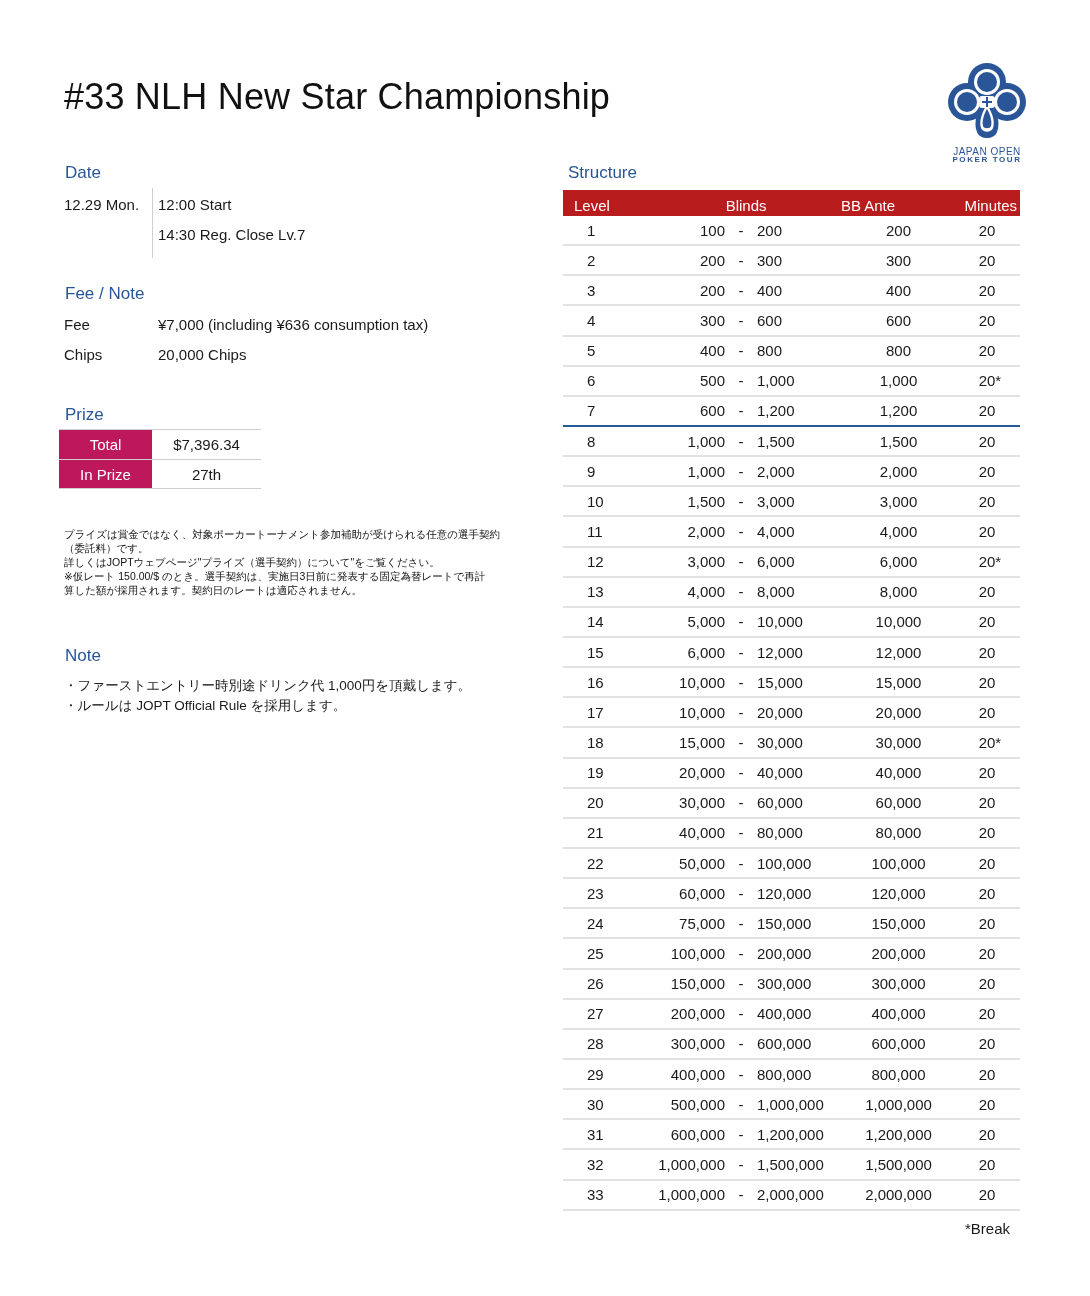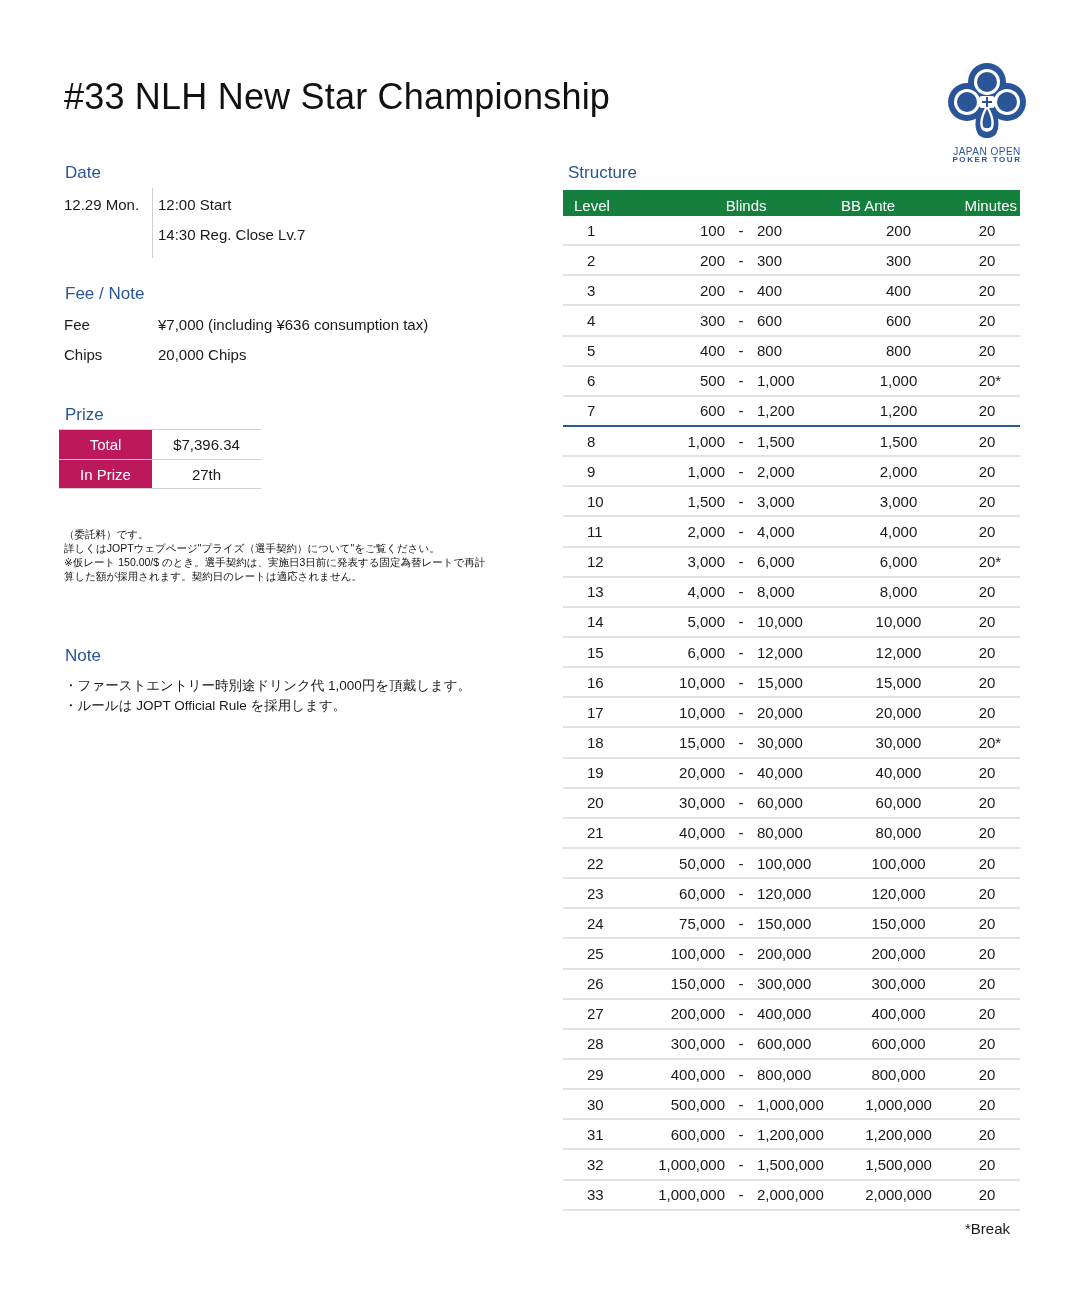--- a/index.html
+++ b/index.html
@@ -27,21 +27,21 @@
   .prize-row { display: flex; height: 30px; border-top: 1px solid #cfcfcf; }
   .prize-row:last-child { border-bottom: 1px solid #cfcfcf; }
   .prize-key { width: 93px; background: #be185d; color: #fff; font-size: 15px; display: flex; align-items: center; justify-content: center; }
   .prize-val { flex: 1; font-size: 15px; display: flex; align-items: center; justify-content: center; }
 
   .disclaimer { position: absolute; left: 64px; top: 527px; width: 470px; font-size: 10.5px; line-height: 14px; color: #111; }
 
   .note-lines { position: absolute; left: 64px; top: 676px; font-size: 13.5px; line-height: 20px; }
 
   .structure { position: absolute; left: 563px; top: 190px; width: 457px; }
-  .s-head { display: flex; height: 26px; background: #15803d; color: #fff; font-size: 15px; align-items: flex-end; padding-bottom: 2px; }
+  .s-head { display: flex; height: 26px; background: #b91c1c; color: #fff; font-size: 15px; align-items: flex-end; padding-bottom: 2px; }
   .s-row { display: flex; height: 30.15px; align-items: center; font-size: 15px; border-bottom: 2px solid #e2e2e2; }
   .s-row.reg-close { border-bottom: 2px solid #275a99; }
   .c-level { width: 60px; padding-left: 24px; }
   .s-head .c-level { padding-left: 11px; }
   .c-sb { width: 102px; text-align: right; }
   .c-dash { width: 32px; text-align: center; }
   .c-bb { width: 86px; text-align: left; }
   .s-head .c-blinds { width: 220px; text-align: center; padding-left: 30px; }
   .c-ante { width: 110px; text-align: center; }
   .s-head .c-ante { width: 110px; text-align: center; margin-left: -26px; padding-left: 0; }
@@ -109,20 +109,21 @@
     <div class="prize-key">Total</div>
     <div class="prize-val">$7,396.34</div>
   </div>
   <div class="prize-row">
     <div class="prize-key">In Prize</div>
     <div class="prize-val">27th</div>
   </div>
 </div>
 
 <div class="disclaimer">
+  <div>プライズは賞金ではなく、対象ポーカートーナメント参加補助が受けられる任意の選手契約</div>
   <div>（委託料）です。</div>
   <div>詳しくはJOPTウェブページ"プライズ（選手契約）について"をご覧ください。</div>
   <div>※仮レート 150.00/$ のとき。選手契約は、実施日3日前に発表する固定為替レートで再計</div>
   <div>算した額が採用されます。契約日のレートは適応されません。</div>
 </div>
 
 <div class="section-head" style="left:65px; top:646px;">Note</div>
 <div class="note-lines">
   <div>・ファーストエントリー時別途ドリンク代  1,000円を頂戴します。</div>
   <div>・ルールは JOPT Official Rule を採用します。</div>

